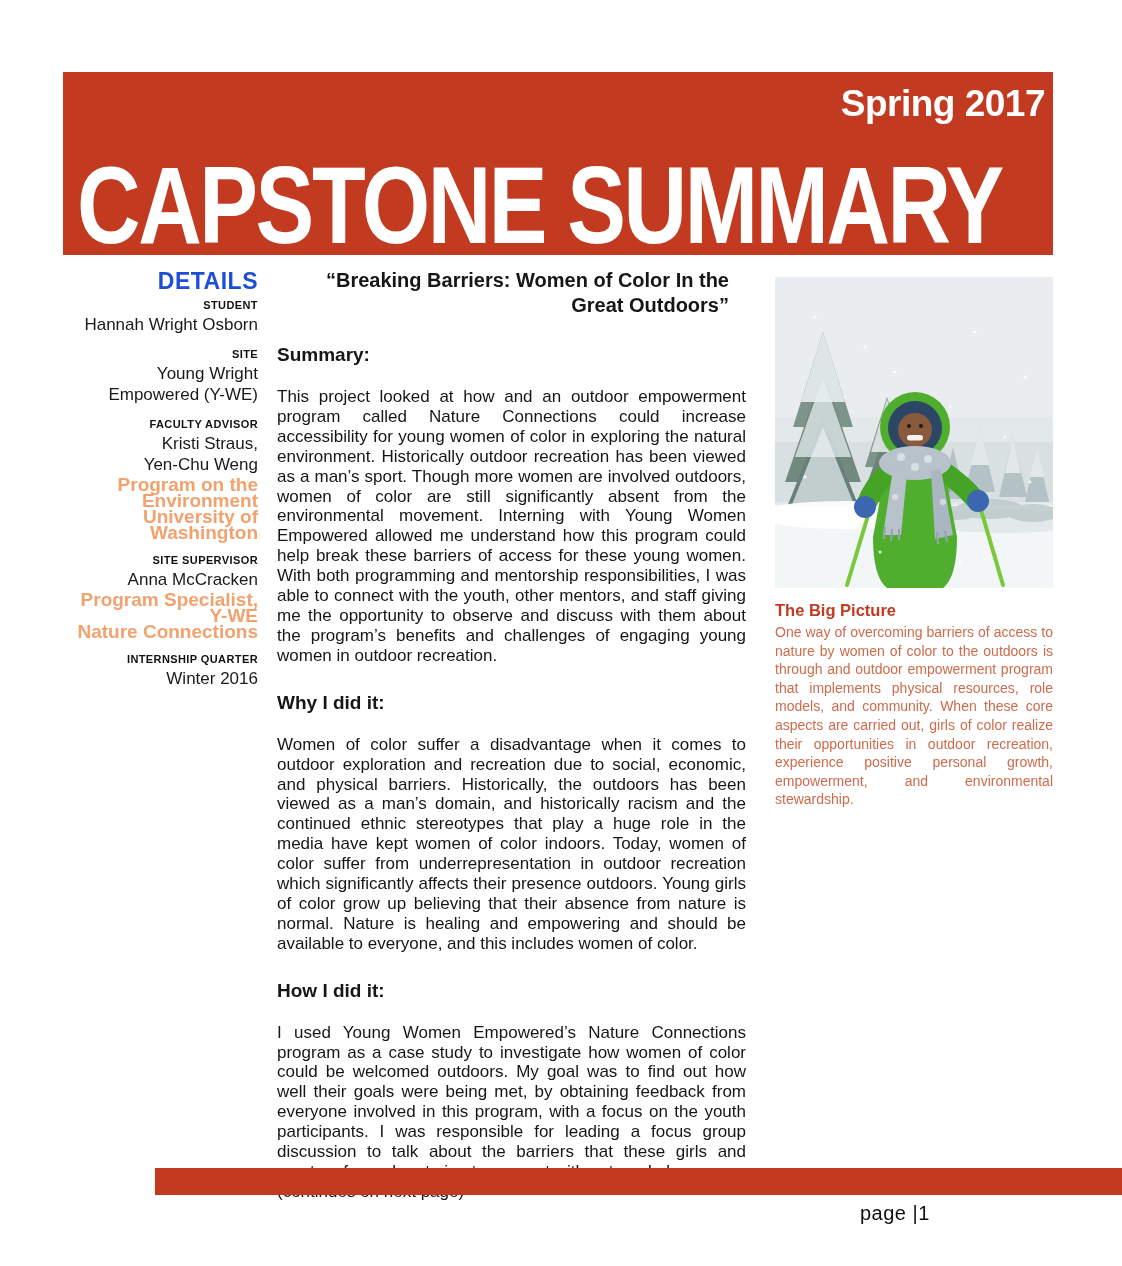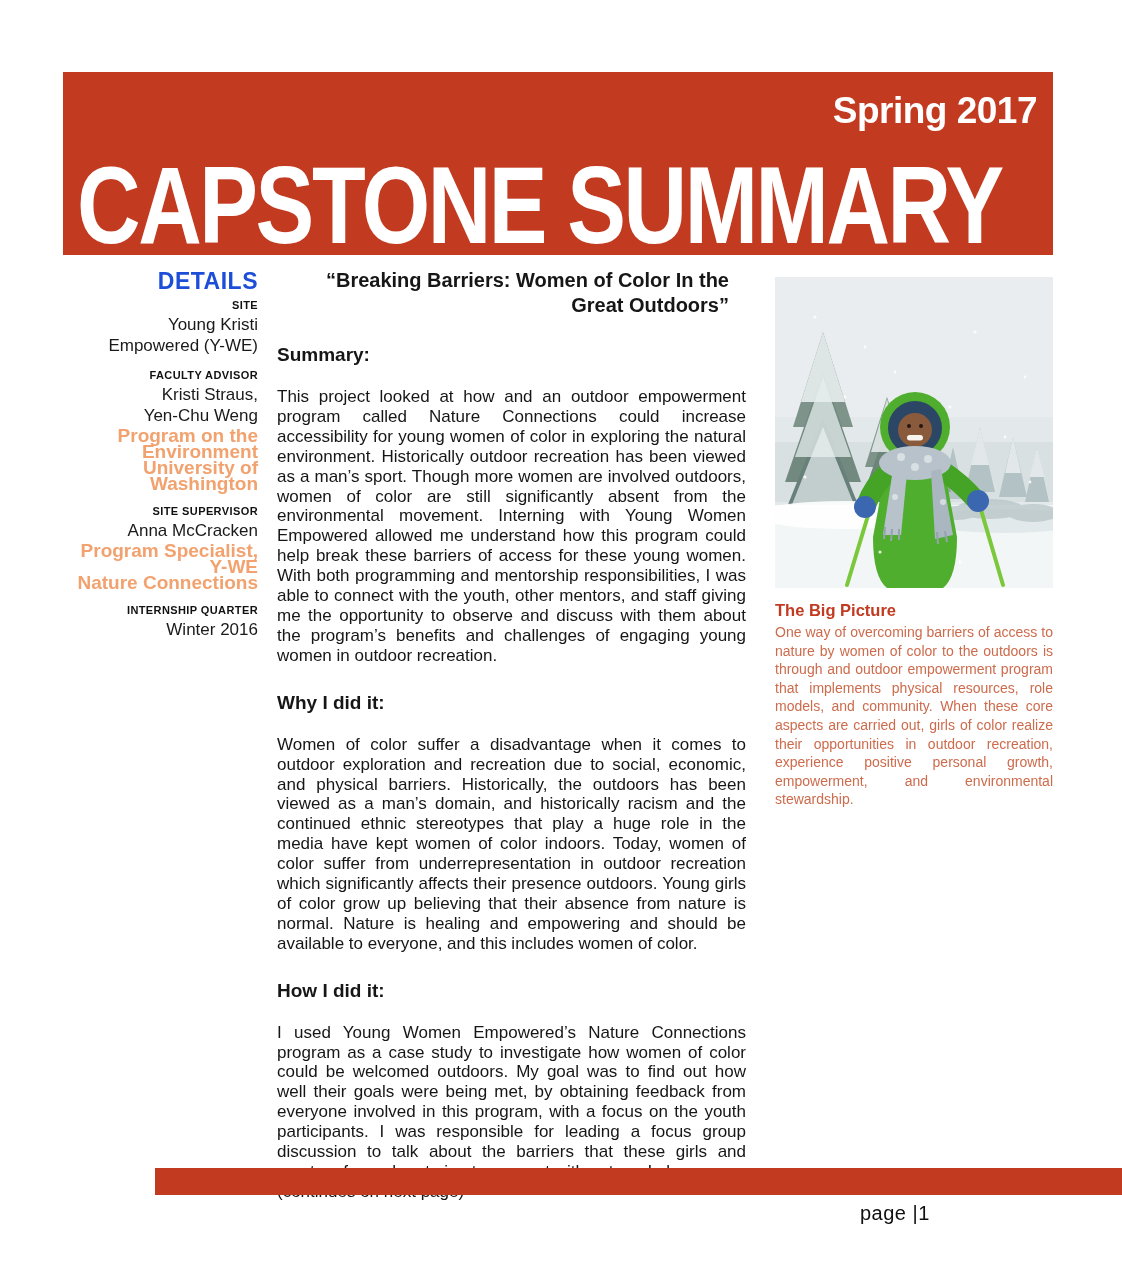--- a/index.html
+++ b/index.html
@@ -6,22 +6,22 @@
   body {
     width:1122px; height:1266px; position:relative;
     background:#ffffff; overflow:hidden;
     font-family:"Liberation Sans", sans-serif;
     -webkit-font-smoothing:antialiased;
   }
 
   
   .banner { position:absolute; left:63px; top:72px; width:990px; height:183px; background:#c23a20; }
   .banner-issue {
-    position:absolute; top:11px; right:16px;
-    color:#fff; font-weight:bold; font-size:37px; letter-spacing:-0.5px;margin-top:7px;
+    position:absolute; top:11px; right:8px;
+    color:#fff; font-weight:bold; font-size:37px; letter-spacing:-0.5px;
   }
   .banner-title {
     position:absolute; left:14px; bottom:0px;
     color:#fff; font-weight:bold; font-size:110px; line-height:0.92;
     letter-spacing:-3px; white-space:nowrap;
     transform:scaleX(0.80); transform-origin:left bottom;
   }
 
   
   .sidebar { position:absolute; left:70px; top:268px; width:188px; text-align:right; }
@@ -58,24 +58,28 @@
 <body>
 
 <div class="banner">
   <div class="banner-issue">Spring 2017</div>
   <div class="banner-title">CAPSTONE SUMMARY</div>
 </div>
 
 <div class="sidebar">
   <div class="details-heading">DETAILS</div>
 
+  <div class="field">
+    <div class="field-label">STUDENT</div>
+    <div class="field-value">Hannah Wright Osborn</div>
+  </div>
 
   <div class="field">
     <div class="field-label">SITE</div>
-    <div class="field-value">Young Kristi
+    <div class="field-value">Young Wright
 Empowered (Y-WE)</div>
   </div>
 
   <div class="field">
     <div class="field-label">FACULTY ADVISOR</div>
     <div class="field-value">Kristi Straus,
 Yen-Chu Weng</div>
     <div class="field-note">Program on the Environment
 University of Washington</div>
   </div>

